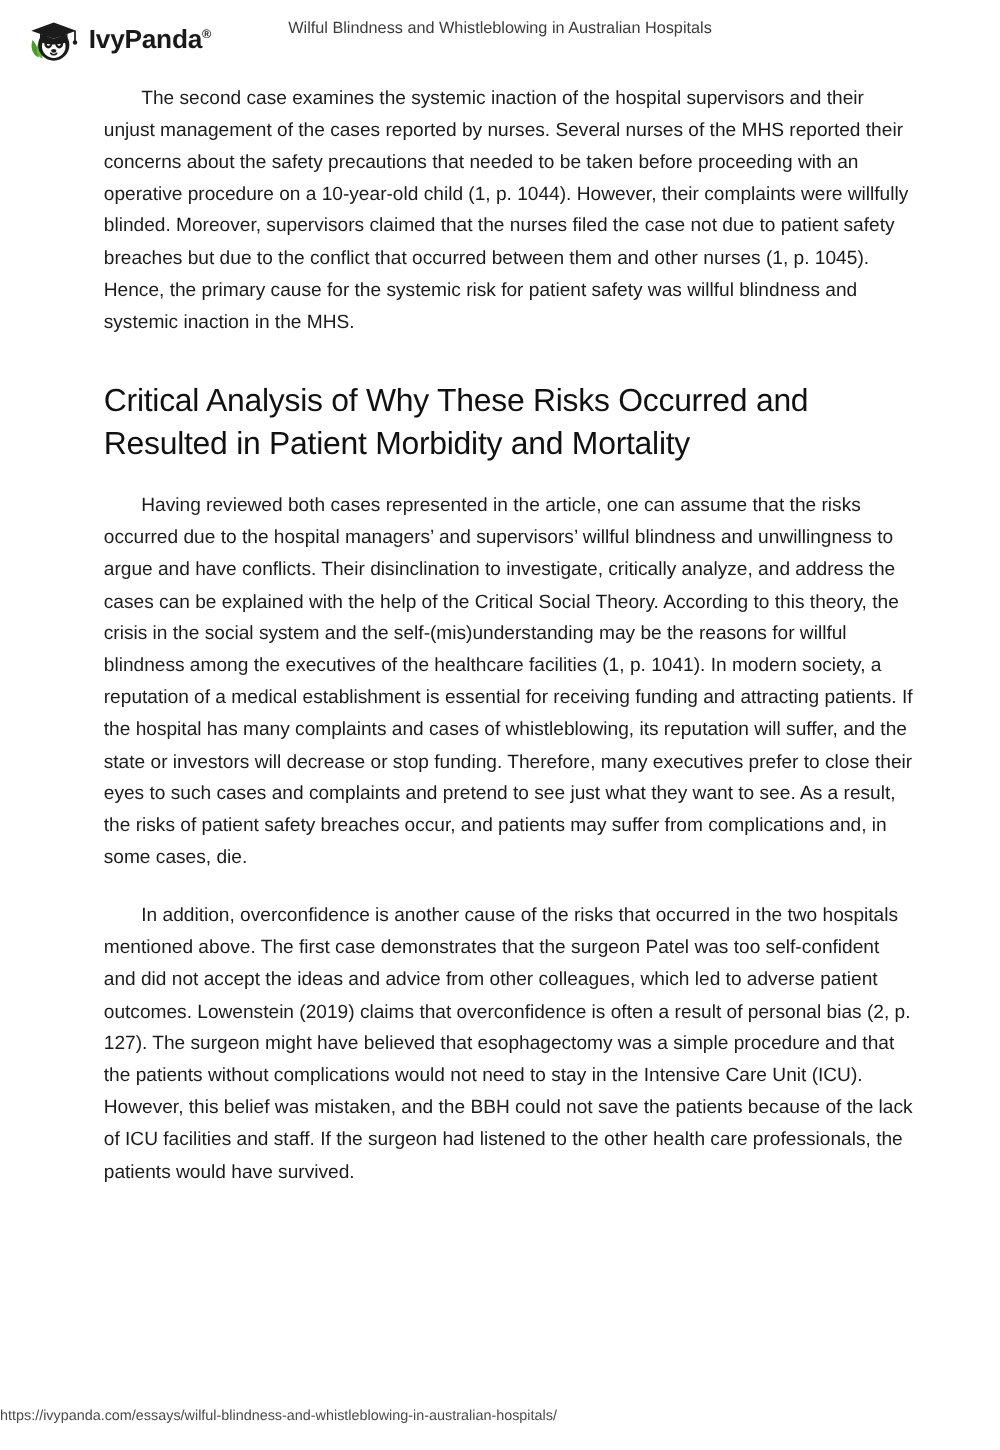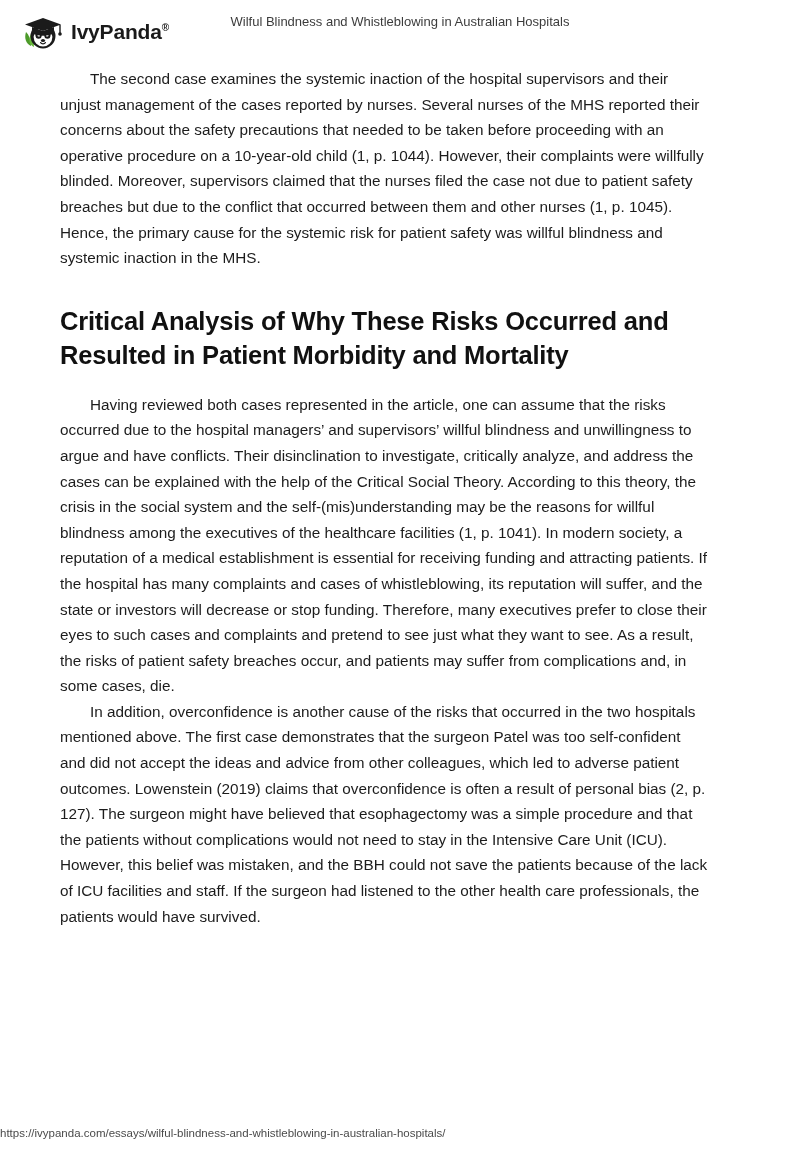--- a/index.html
+++ b/index.html
@@ -67,42 +67,42 @@
     top: 14px;
     text-align: center;
     font-size: 13px;
     color: #3c3c3c;
     font-family: "Liberation Sans", sans-serif;
   }
 
   
   .content {
     position: absolute;
-    left: 60px;
+    left: 83px;
     top: 66px;
     width: 650px;
   }
 
   p.body-par {
     margin: 0 0 0 0;
     font-size: 15.3px;
     line-height: 25.6px;
     color: #1c1c1c;
     text-align: left;
     text-indent: 30px;
   }
 
   p.spaced {
-    margin-top: 0;
+    margin-top: 21px;
   }
 
   h1.section-title {
     font-size: 25.5px;
     line-height: 34px;
-    font-weight: bold;
+    font-weight: normal;
     color: #111111;
     margin: 33px 0 20px 0;
     letter-spacing: -0.2px;
   }
 
   
   .footer-link {
     position: absolute;
     left: 0;
     right: 0;

